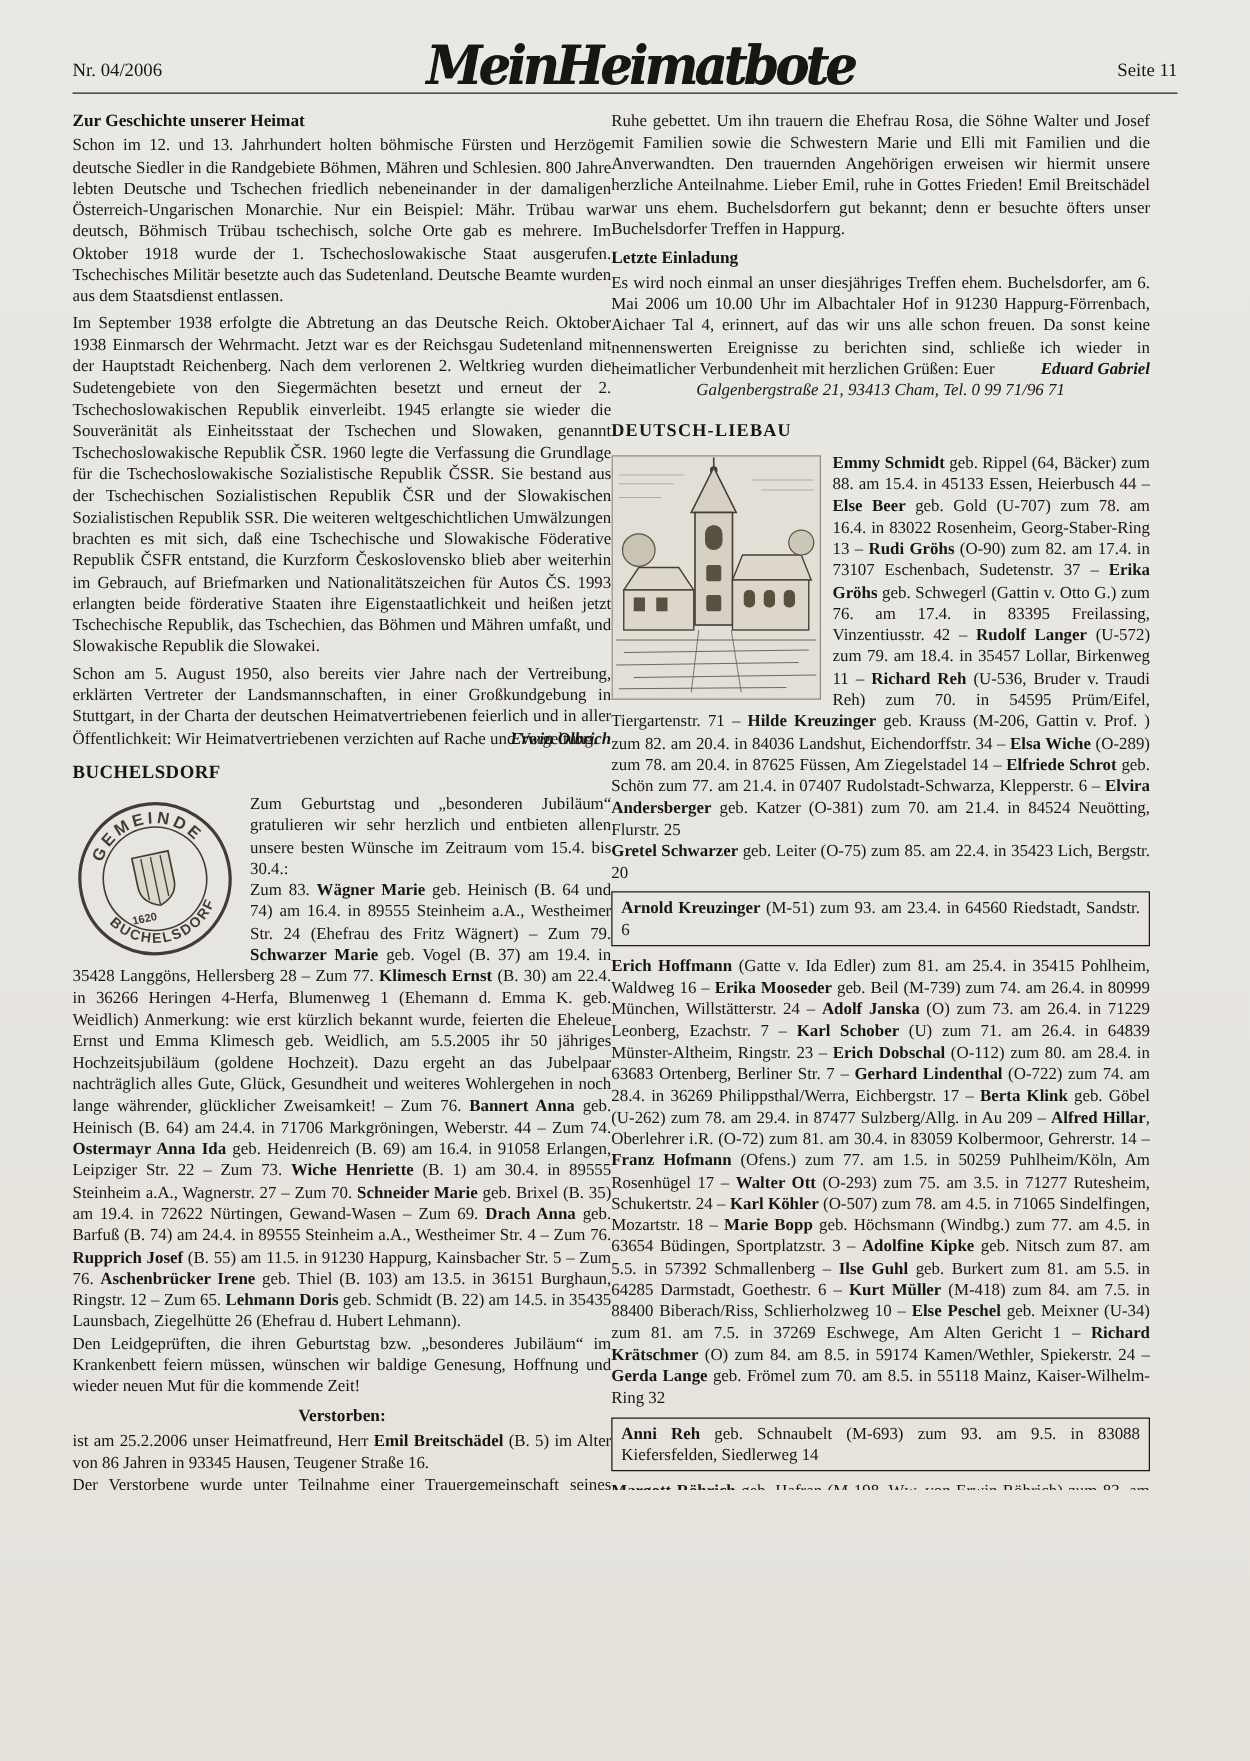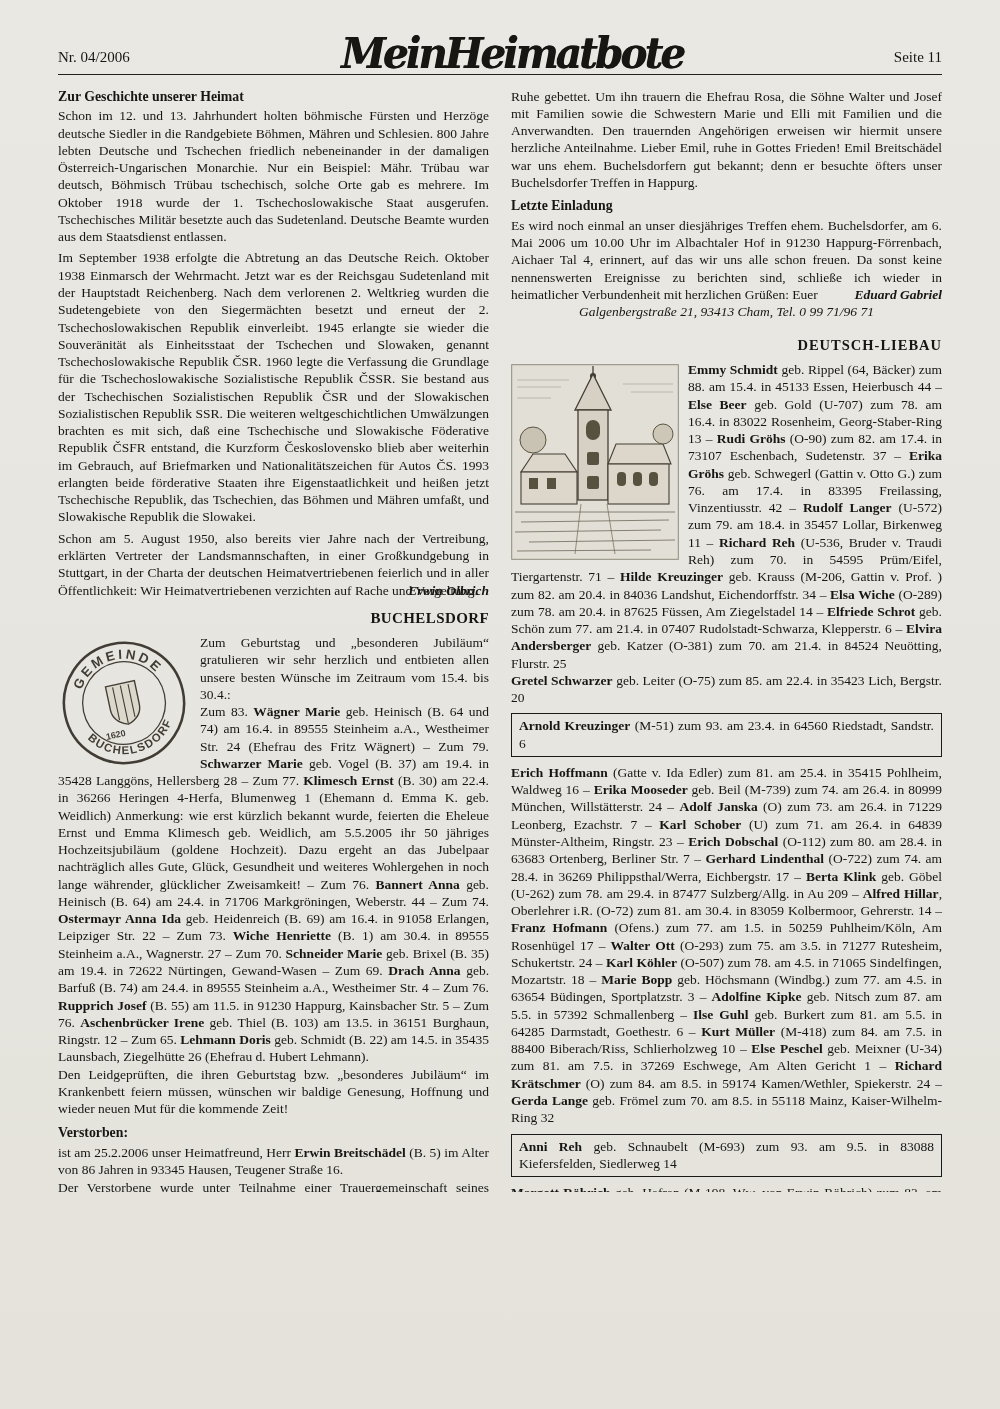--- a/index.html
+++ b/index.html
@@ -19,32 +19,32 @@
   .issue,.pageno{ font-size:15px; padding-bottom:7px; }
   .masthead{
     font-family:"DejaVu Serif",serif;
     font-size:43px; font-weight:bold; font-style:italic;
     letter-spacing:-3px; line-height:0.9;
     transform:scaleX(.94);
     text-shadow:0.6px 0 #181613;
     padding-bottom:0px;
   }
 
-  .columns{ display:flex; gap:22px; margin-top:13px; }
+  .columns{ display:flex; margin-top:13px; }
   .col{
     width:431px; flex:0 0 431px;
     font-size:13.5px; line-height:1.28; text-align:justify;
     hyphens:auto; -webkit-hyphens:auto;
   }
   p{ margin:0; }
   .mb4{ margin-bottom:4px; } .mb6{ margin-bottom:6px; }
 
   h3.sec{ font-size:13.8px; margin:0 0 2px 0; text-align:left; }
-  h3.sec.mt{ margin-top:7px; }
-  h2.center{ font-size:15px; text-align:right; margin:10px 0 6px 0; letter-spacing:.4px; }
+  h3.sec.mt{ margin-top:7px;text-align:center; }
+  h2.center{ font-size:15px; text-align:left; margin:10px 0 6px 0; letter-spacing:.4px; }
   h2.spread{ font-size:14.5px; letter-spacing:1px; margin:15px 0 7px 0; }
 
   .sig-pull{ margin-top:-1.28em; text-align:right; font-style:italic;font-weight:bold; }
   .addr{ text-align:center; font-style:italic; }
 
   .seal{
     float:left; width:128px; height:130px;
     margin:4px 12px 2px 2px;
     transform:rotate(-12deg);
   }
@@ -104,21 +104,21 @@
             <line x1="73" y1="48" x2="73" y2="82"></line>
           </g>
           <text x="40" y="99" font-size="9" font-weight="bold" fill="#413d36">1620</text>
         </svg>
         <p>Zum Geburtstag und „besonderen Jubiläum“ gratulieren wir sehr herzlich und entbieten allen unsere besten Wünsche im Zeitraum vom 15.4. bis 30.4.:</p>
         <p>Zum 83. <b>Wägner Marie</b> geb. Heinisch (B. 64 und 74) am 16.4. in 89555 Steinheim a.A., Westheimer Str. 24 (Ehefrau des Fritz Wägnert) – Zum 79. <b>Schwarzer Marie</b> geb. Vogel (B. 37) am 19.4. in 35428 Langgöns, Hellersberg 28 – Zum 77. <b>Klimesch Ernst</b> (B. 30) am 22.4. in 36266 Heringen 4-Herfa, Blumenweg 1 (Ehemann d. Emma K. geb. Weidlich) Anmerkung: wie erst kürzlich bekannt wurde, feierten die Eheleue Ernst und Emma Klimesch geb. Weidlich, am 5.5.2005 ihr 50 jähriges Hochzeitsjubiläum (goldene Hochzeit). Dazu ergeht an das Jubelpaar nachträglich alles Gute, Glück, Gesundheit und weiteres Wohlergehen in noch lange währender, glücklicher Zweisamkeit! – Zum 76. <b>Bannert Anna</b> geb. Heinisch (B. 64) am 24.4. in 71706 Markgröningen, Weberstr. 44 – Zum 74. <b>Ostermayr Anna Ida</b> geb. Heidenreich (B. 69) am 16.4. in 91058 Erlangen, Leipziger Str. 22 – Zum 73. <b>Wiche Henriette</b> (B. 1) am 30.4. in 89555 Steinheim a.A., Wagnerstr. 27 – Zum 70. <b>Schneider Marie</b> geb. Brixel (B. 35) am 19.4. in 72622 Nürtingen, Gewand-Wasen – Zum 69. <b>Drach Anna</b> geb. Barfuß (B. 74) am 24.4. in 89555 Steinheim a.A., Westheimer Str. 4 – Zum 76. <b>Rupprich Josef</b> (B. 55) am 11.5. in 91230 Happurg, Kainsbacher Str. 5 – Zum 76. <b>Aschenbrücker Irene</b> geb. Thiel (B. 103) am 13.5. in 36151 Burghaun, Ringstr. 12 – Zum 65. <b>Lehmann Doris</b> geb. Schmidt (B. 22) am 14.5. in 35435 Launsbach, Ziegelhütte 26 (Ehefrau d. Hubert Lehmann).</p>
         <p class="mb4">Den Leidgeprüften, die ihren Geburtstag bzw. „besonderes Jubiläum“ im Krankenbett feiern müssen, wünschen wir baldige Genesung, Hoffnung und wieder neuen Mut für die kommende Zeit!</p>
       </div>
 
       <h3 class="sec mt">Verstorben:</h3>
-      <p>ist am 25.2.2006 unser Heimatfreund, Herr <b>Erwin Breitschädel</b> (B. 5) im Alter von 86 Jahren in 93345 Hausen, Teugener Straße 16.</p>
+      <p>ist am 25.2.2006 unser Heimatfreund, Herr <b>Emil Breitschädel</b> (B. 5) im Alter von 86 Jahren in 93345 Hausen, Teugener Straße 16.</p>
       <p>Der Verstorbene wurde unter Teilnahme einer Trauergemeinschaft seines Wohnortes am 1.3.2006 auf dem Friedhof in Hausen zur letzten</p>
     </div>
 
     <div class="col">
       <p class="mb6">Ruhe gebettet. Um ihn trauern die Ehefrau Rosa, die Söhne Walter und Josef mit Familien sowie die Schwestern Marie und Elli mit Familien und die Anverwandten. Den trauernden Angehörigen erweisen wir hiermit unsere herzliche Anteilnahme. Lieber Emil, ruhe in Gottes Frieden! Emil Breitschädel war uns ehem. Buchelsdorfern gut bekannt; denn er besuchte öfters unser Buchelsdorfer Treffen in Happurg.</p>
 
       <h3 class="sec">Letzte Einladung</h3>
       <p>Es wird noch einmal an unser diesjähriges Treffen ehem. Buchelsdorfer, am 6. Mai 2006 um 10.00 Uhr im Albachtaler Hof in 91230 Happurg-Förrenbach, Aichaer Tal 4, erinnert, auf das wir uns alle schon freuen. Da sonst keine nennenswerten Ereignisse zu berichten sind, schließe ich wieder in heimatlicher Verbundenheit mit herzlichen Grüßen: Euer</p>
       <div class="sig-pull">Eduard Gabriel</div>
       <div class="addr">Galgenbergstraße 21, 93413 Cham, Tel. 0 99 71/96 71</div>

